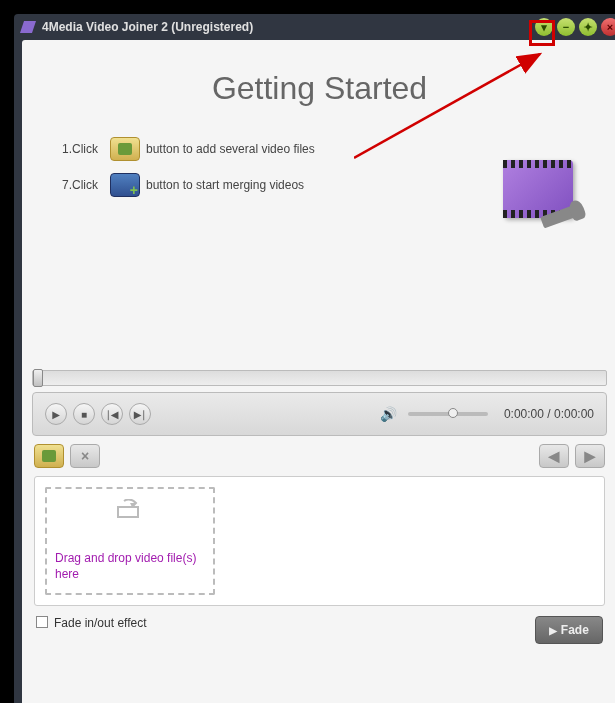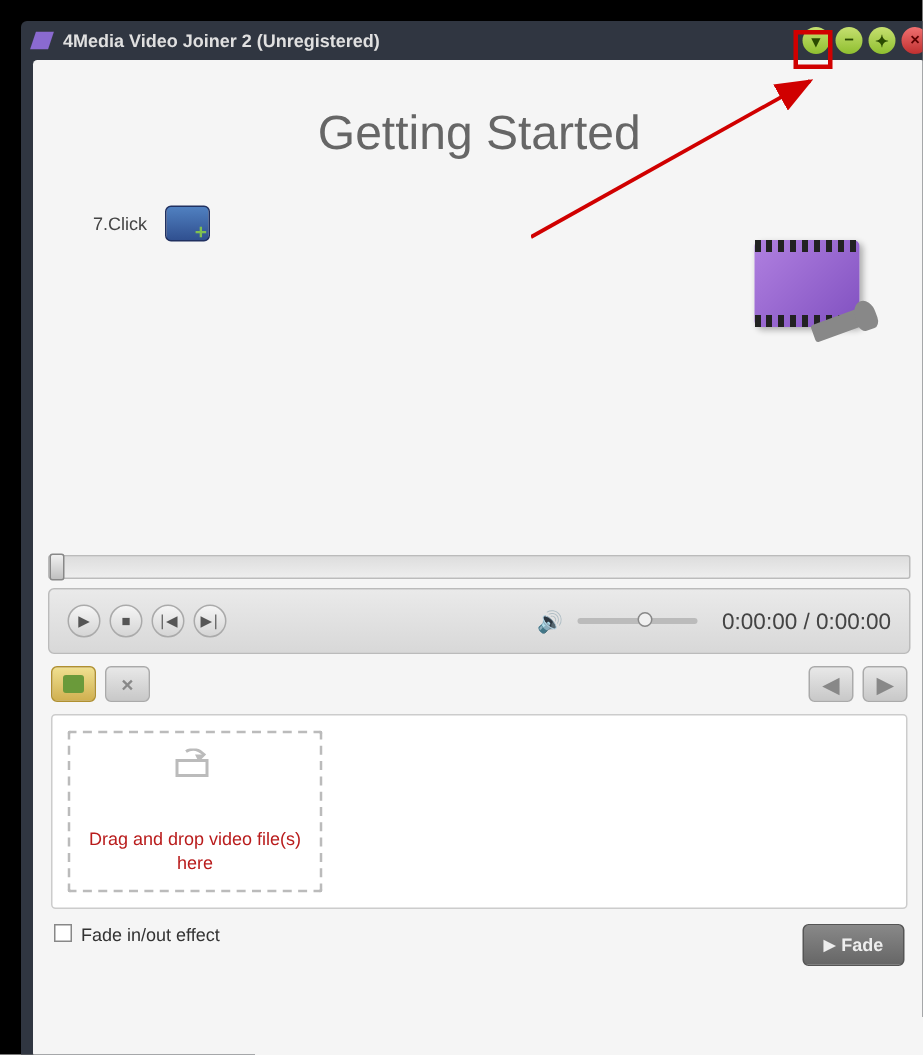--- a/index.html
+++ b/index.html
@@ -33,29 +33,29 @@
 .wrench { position: absolute; right: -8px; bottom: -4px; width: 40px; height: 12px; background: #888; border-radius: 2px; transform: rotate(-20deg); }
 .wrench::before { content: ""; position: absolute; right: -4px; top: -4px; width: 14px; height: 20px; background: #888; border-radius: 50% 50% 30% 30%; }
 .timeline { height: 16px; margin: 0 10px; background: linear-gradient(#ddd, #eee); border: 1px solid #bbb; border-radius: 2px; position: relative; }
 .timeline-handle { position: absolute; left: 0; top: -2px; width: 10px; height: 18px; background: linear-gradient(#f0f0f0, #c0c0c0); border: 1px solid #888; border-radius: 2px; }
 .player { height: 44px; margin: 6px 10px 0; background: linear-gradient(#eaeaea, #d8d8d8); border: 1px solid #bbb; border-radius: 4px; display: flex; align-items: center; padding: 0 12px; gap: 6px; }
 .p-btn { width: 22px; height: 22px; border-radius: 50%; background: linear-gradient(#f5f5f5, #d5d5d5); border: 1px solid #aaa; display: flex; align-items: center; justify-content: center; font-size: 10px; color: #555; cursor: pointer; }
 .p-spacer { flex: 1; }
 .vol-icon { font-size: 14px; color: #555; margin-right: 4px; }
 .vol-track { width: 80px; height: 4px; background: #bbb; border-radius: 2px; position: relative; }
 .vol-knob { position: absolute; left: 40px; top: -4px; width: 10px; height: 10px; background: #f0f0f0; border: 1px solid #888; border-radius: 50%; }
-.time-text { margin-left: 10px; color: #444; font-size: 15px; }
+.time-text { margin-left: 10px; color: #444; font-size: 12px; }
 .toolbar { display: flex; align-items: center; padding: 8px 12px; gap: 6px; }
 .tb-btn { width: 30px; height: 24px; border-radius: 4px; display: flex; align-items: center; justify-content: center; cursor: pointer; }
 .tb-btn.add { background: linear-gradient(#f0e090, #d0b050); border: 1px solid #b09030; position: relative; }
 .tb-btn.add::after { content: ""; position: absolute; width: 14px; height: 12px; background: #6a9a3a; border-radius: 2px; }
 .tb-btn.grey { background: linear-gradient(#e8e8e8, #c8c8c8); border: 1px solid #aaa; color: #888; font-size: 14px; font-weight: bold; }
 .tb-spacer { flex: 1; }
 .filelist { margin: 0 12px; background: #fff; border: 1px solid #ccc; border-radius: 3px; height: 130px; padding: 10px; display: flex; align-items: center; }
-.dropzone { width: 170px; height: 108px; border: 2px dashed #bbb; border-radius: 2px; display: flex; flex-direction: column; align-items: center; justify-content: center; color: #b91c1c; text-align: center; gap: 20px; cursor: pointer; }
+.dropzone { width: 170px; height: 108px; border: 2px dashed #bbb; border-radius: 2px; display: flex; flex-direction: column; align-items: center; justify-content: center; color: #a21caf; text-align: left; gap: 20px; cursor: pointer; }
 .dropzone .dz-icon { font-size: 24px; color: #bbb; }
 .dropzone .dz-text { font-size: 12px; padding: 0 8px; line-height: 1.3; }
 .bottom { display: flex; padding: 10px 14px; }
 .checkbox { width: 12px; height: 12px; border: 1px solid #888; margin-right: 6px; background: #fff; cursor: pointer; }
 .bottom-label { color: #333; }
 .bottom-spacer { flex: 1; }
 .join-btn { width: 68px; height: 28px; background: linear-gradient(#888, #666); border: 1px solid #555; border-radius: 4px; color: #eee; font-weight: bold; display: flex; align-items: center; justify-content: center; gap: 4px; cursor: pointer; font-size: 12px; }
 .join-btn .j-icon { font-size: 10px; }
 </style>
 </head>
@@ -85,22 +85,28 @@
         </marker>
       </defs>
     <line x1="0" y1="108" x2="186" y2="4" stroke="#d00000" stroke-width="2.5" marker-end="url(#ah)"></line>
   </svg>
 
   <div class="content">
 
     <div class="getting-started">
       <h1 class="gs-title">Getting Started</h1>
       <div class="step">
+        <span class="step-num">1.Click</span>
+        <span class="step-icon add"></span>
+        <span>button to add several video files</span>
+      </div>
+      <div class="step">
         <span class="step-num">7.Click</span>
         <span class="step-icon merge"></span>
+        <span>button to start merging videos</span>
       </div>
       <div class="decor">
         <div class="film"></div>
         <div class="wrench"></div>
       </div>
     </div>
 
     <div class="timeline">
       <div class="timeline-handle"></div>
     </div>

